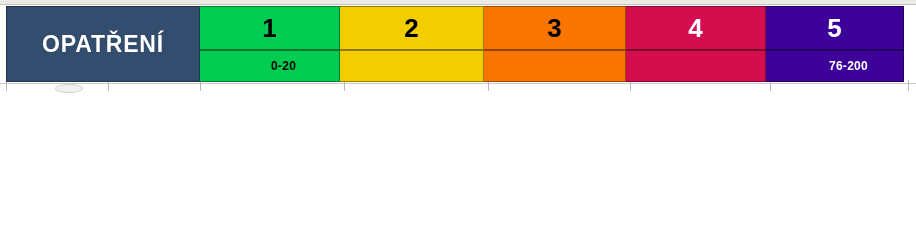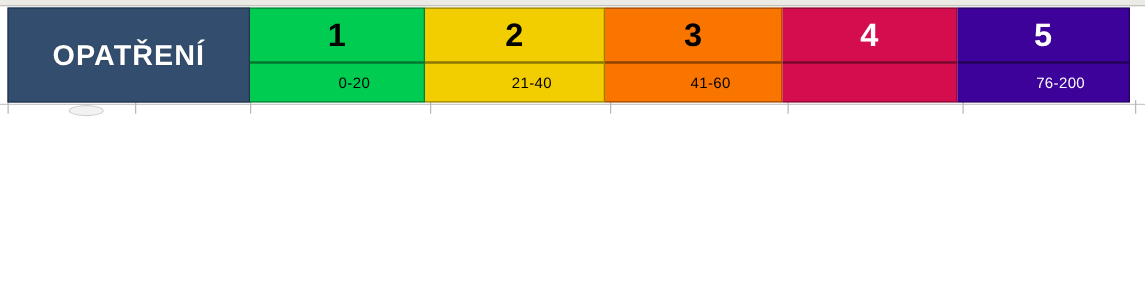--- a/index.html
+++ b/index.html
@@ -106,21 +106,21 @@
     line-height: 1;
     border-bottom: 2px solid rgba(0,0,0,0.42);
     box-sizing: border-box;
   }
   .level-range {
     flex: 1 1 auto;
     display: flex;
     align-items: center;
     justify-content: center;
     font-size: 12px;
-    font-weight: normal;
+    font-weight: bold;
     line-height: 1;
     letter-spacing: 0.3px;
     padding-left: 28px;
   }
 </style>
 </head>
 <body>
 
 <div id="sheet-backdrop">
   <div id="sheet-top-band"></div>
@@ -142,26 +142,24 @@
     <span class="label" style="color: rgb(255, 255, 255);">OPATŘENÍ</span>
   </div>
 
   <div class="level-col" style="background: rgb(0, 204, 82); color: rgb(0, 0, 0); width: 140px;">
     <div class="level-num">1</div>
     <div class="level-range">0-20</div>
   </div>
 
   <div class="level-col" style="background: rgb(242, 206, 0); color: rgb(0, 0, 0); width: 144px;">
     <div class="level-num">2</div>
-    <div class="level-range">21-40</div>
   </div>
 
   <div class="level-col" style="background: rgb(250, 117, 0); color: rgb(0, 0, 0); width: 142px;">
     <div class="level-num">3</div>
-    <div class="level-range">41-60</div>
   </div>
 
   <div class="level-col" style="background: rgb(212, 13, 79); color: rgb(255, 255, 255); width: 140px;">
     <div class="level-num">4</div>
   </div>
 
   <div class="level-col" style="background: rgb(60, 2, 154); color: rgb(255, 255, 255); width: 138px;">
     <div class="level-num">5</div>
     <div class="level-range">76-200</div>
   </div>

